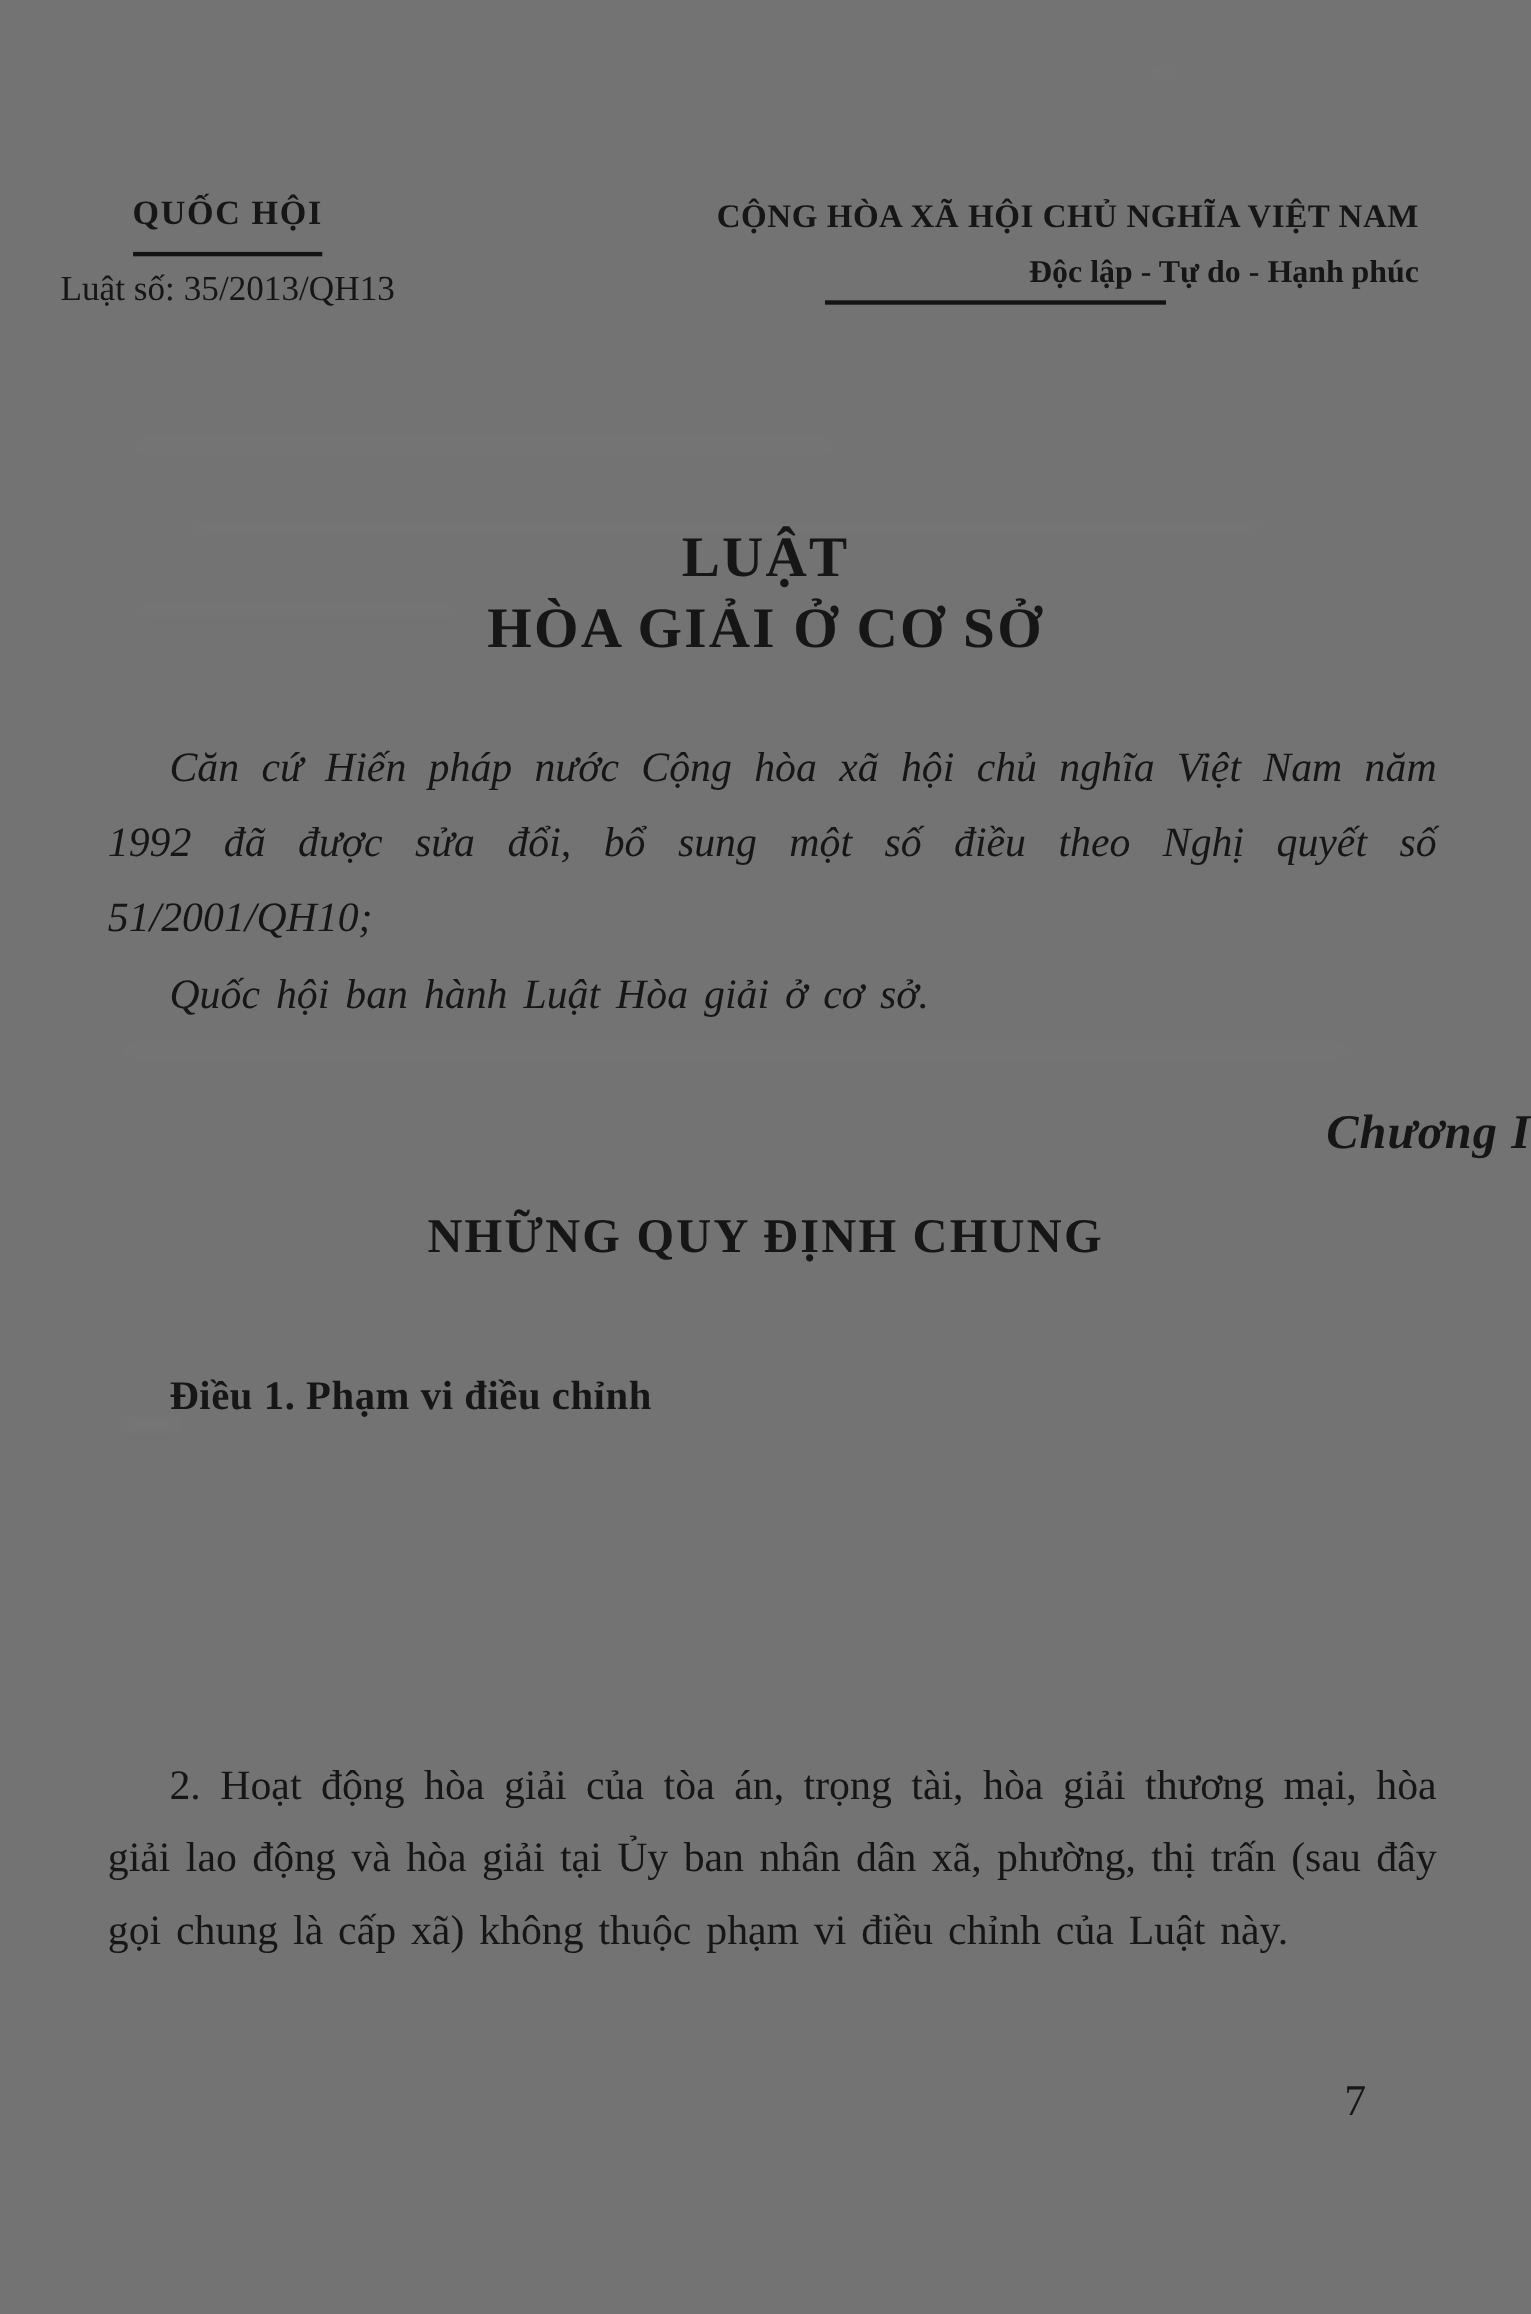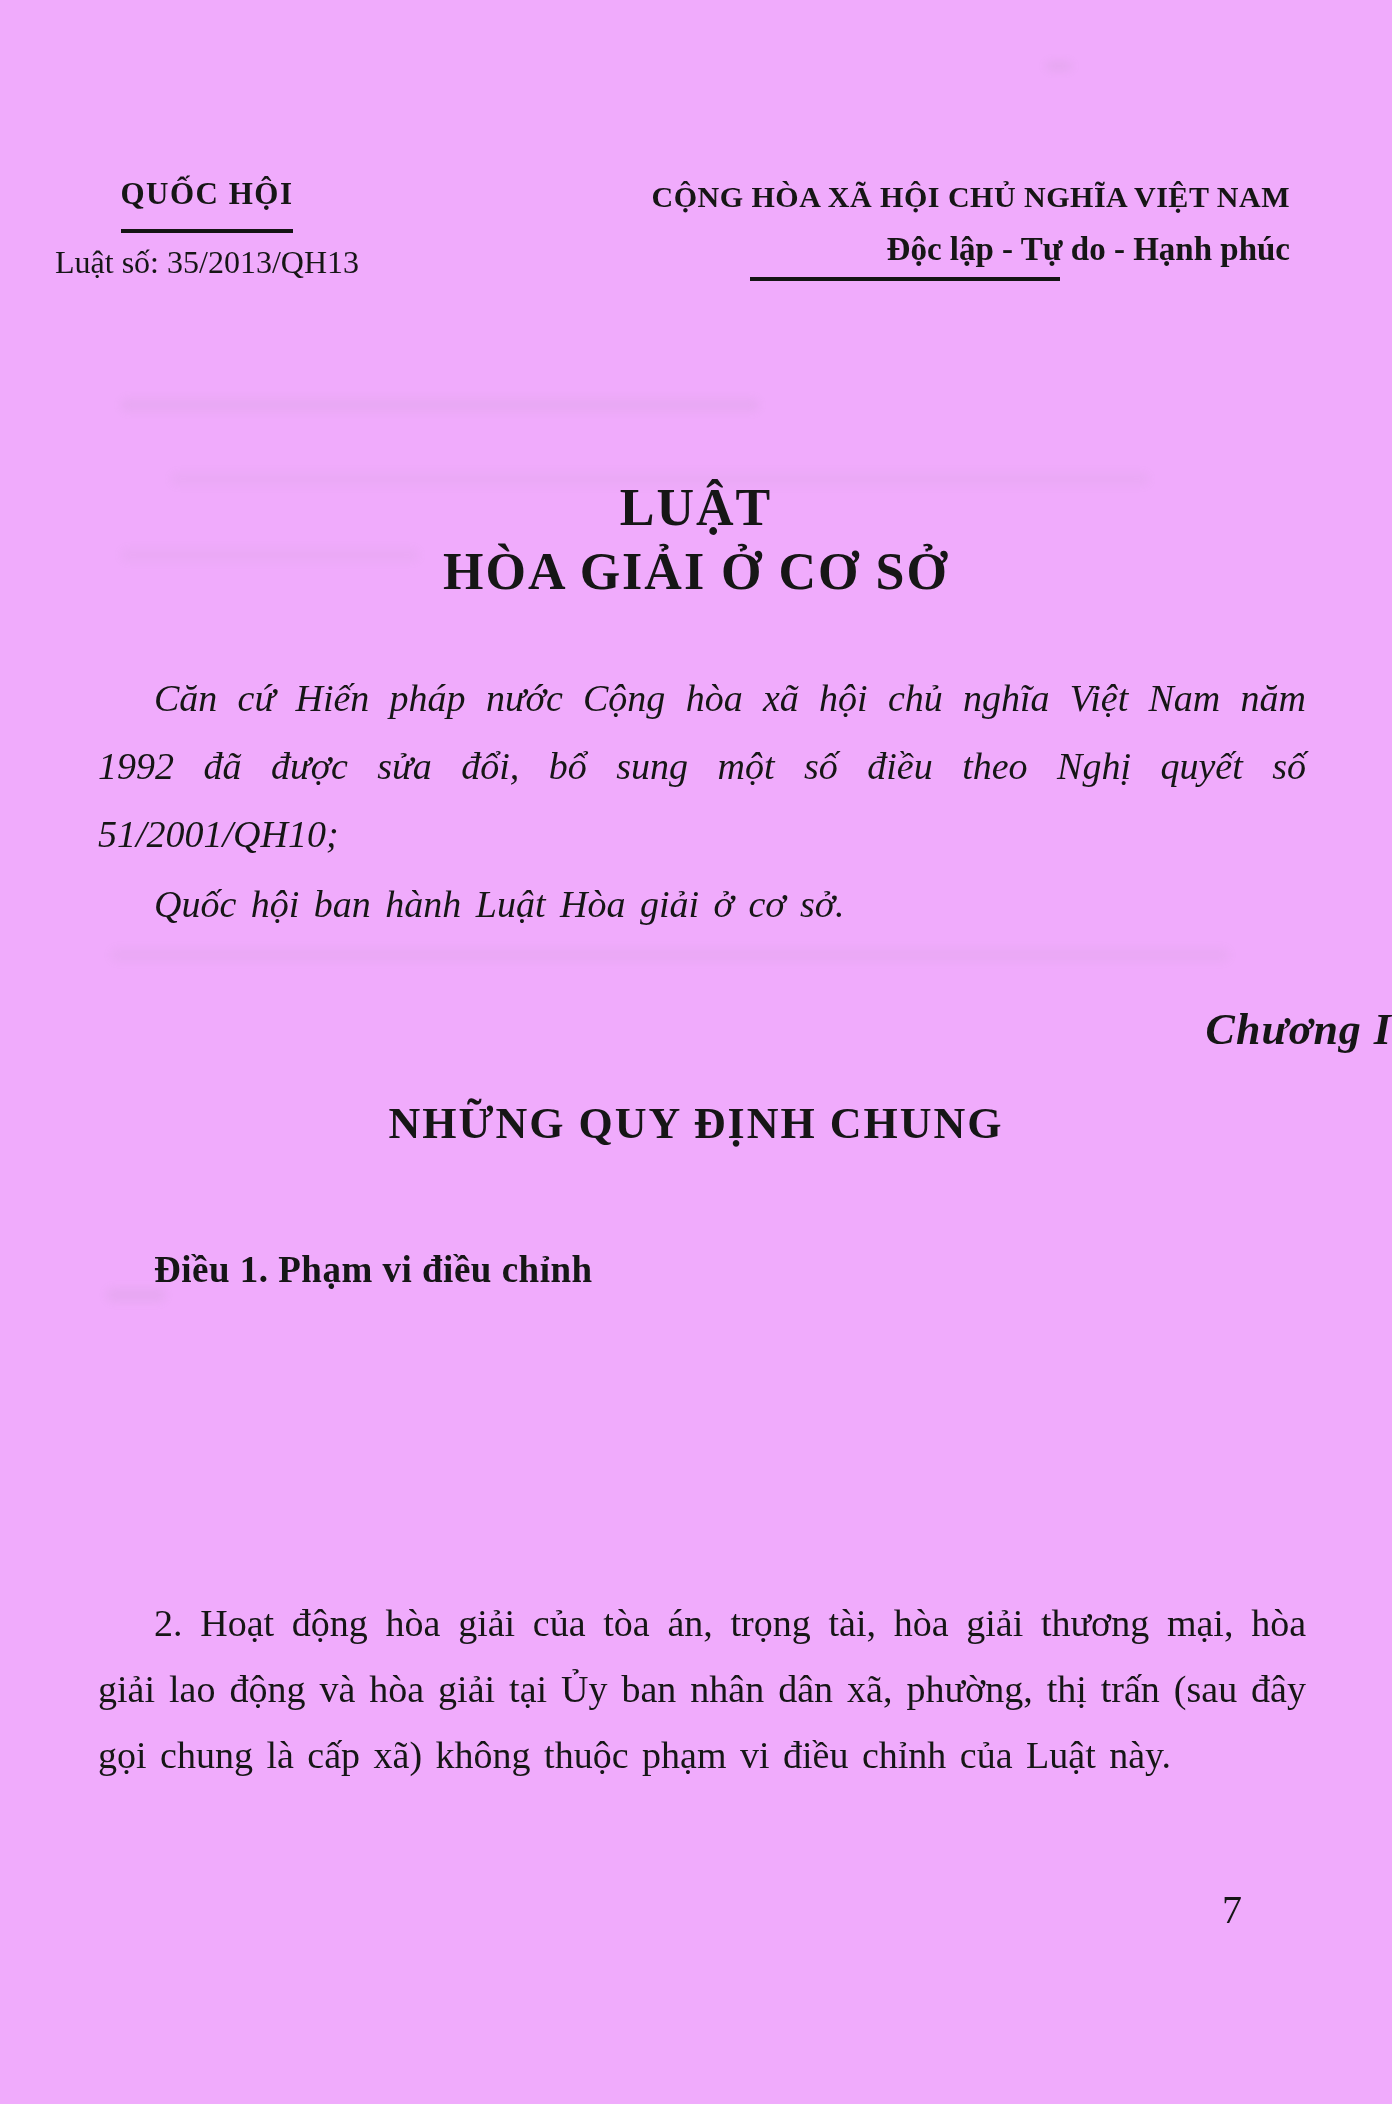--- a/index.html
+++ b/index.html
@@ -1,33 +1,33 @@
 <!DOCTYPE html>
 <html><head>
 <meta charset="utf-8">
 <style>
   html,body{margin:0;padding:0;background:#e9e9e9;}
   .paper{
     position:relative;
     width:1392px;height:2104px;
     margin:0 auto;
-    background:#f0abfc;
+    background:#737373;
     color:#161616;
     font-family:"Liberation Serif","DejaVu Serif",serif;
     overflow:hidden;
   }
   
   .hdr-left{position:absolute;left:42px;top:176px;width:330px;text-align:center;}
   .issuer{font-weight:bold;font-size:31px;letter-spacing:1.5px;white-space:nowrap;}
   .rule{background:#141414;height:4px;}
   .rule-left{width:172px;margin:17px auto 0;}
   .law-no{font-size:32px;margin-top:11px;white-space:nowrap;}
   .hdr-right{position:absolute;left:520px;top:180px;width:770px;text-align:right;}
   .nation{font-weight:bold;font-size:30px;letter-spacing:.5px;white-space:nowrap;}
-  .motto{font-weight:bold;font-size:33px;margin-top:17px;white-space:nowrap;}
+  .motto{font-weight:bold;font-size:29px;margin-top:17px;white-space:nowrap;}
   .rule-right{width:310px;margin:9px auto 0;}
   
   .doc-title{
     position:absolute;left:0;top:476px;width:100%;
     text-align:center;font-weight:bold;font-size:52px;
     line-height:64px;letter-spacing:2px;
   }
   
   .preamble{
     position:absolute;left:98px;width:1208px;

